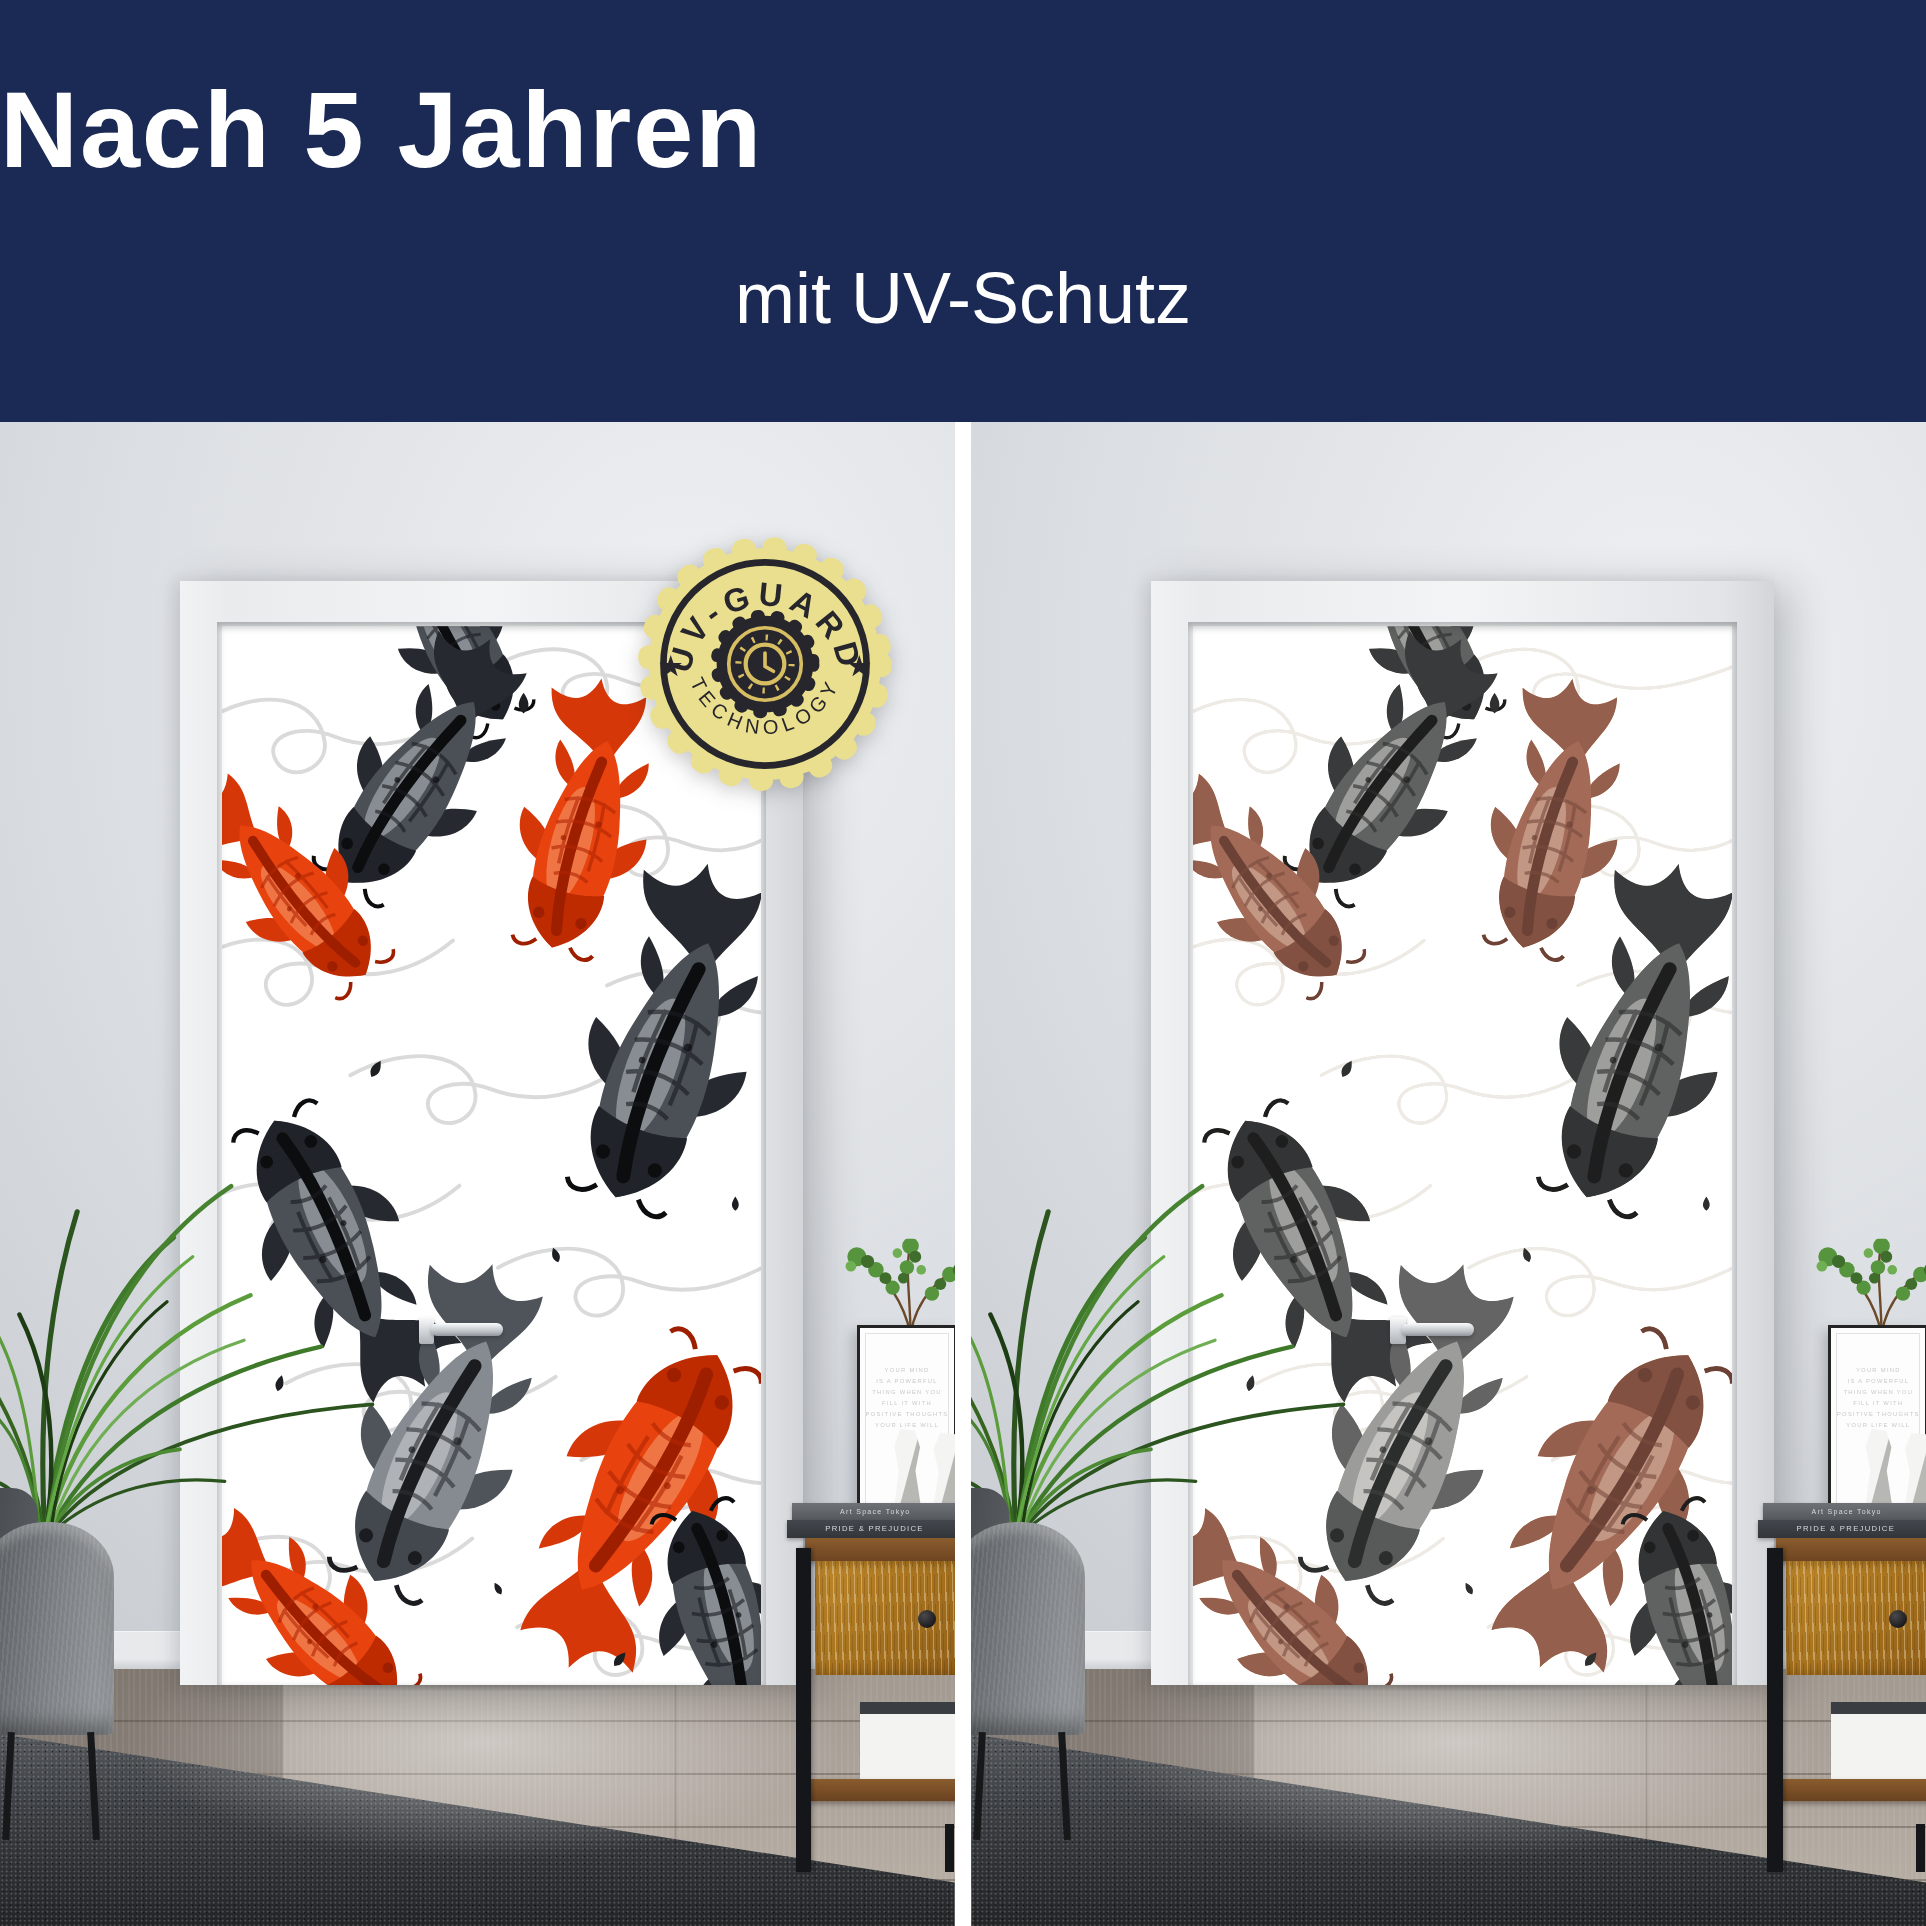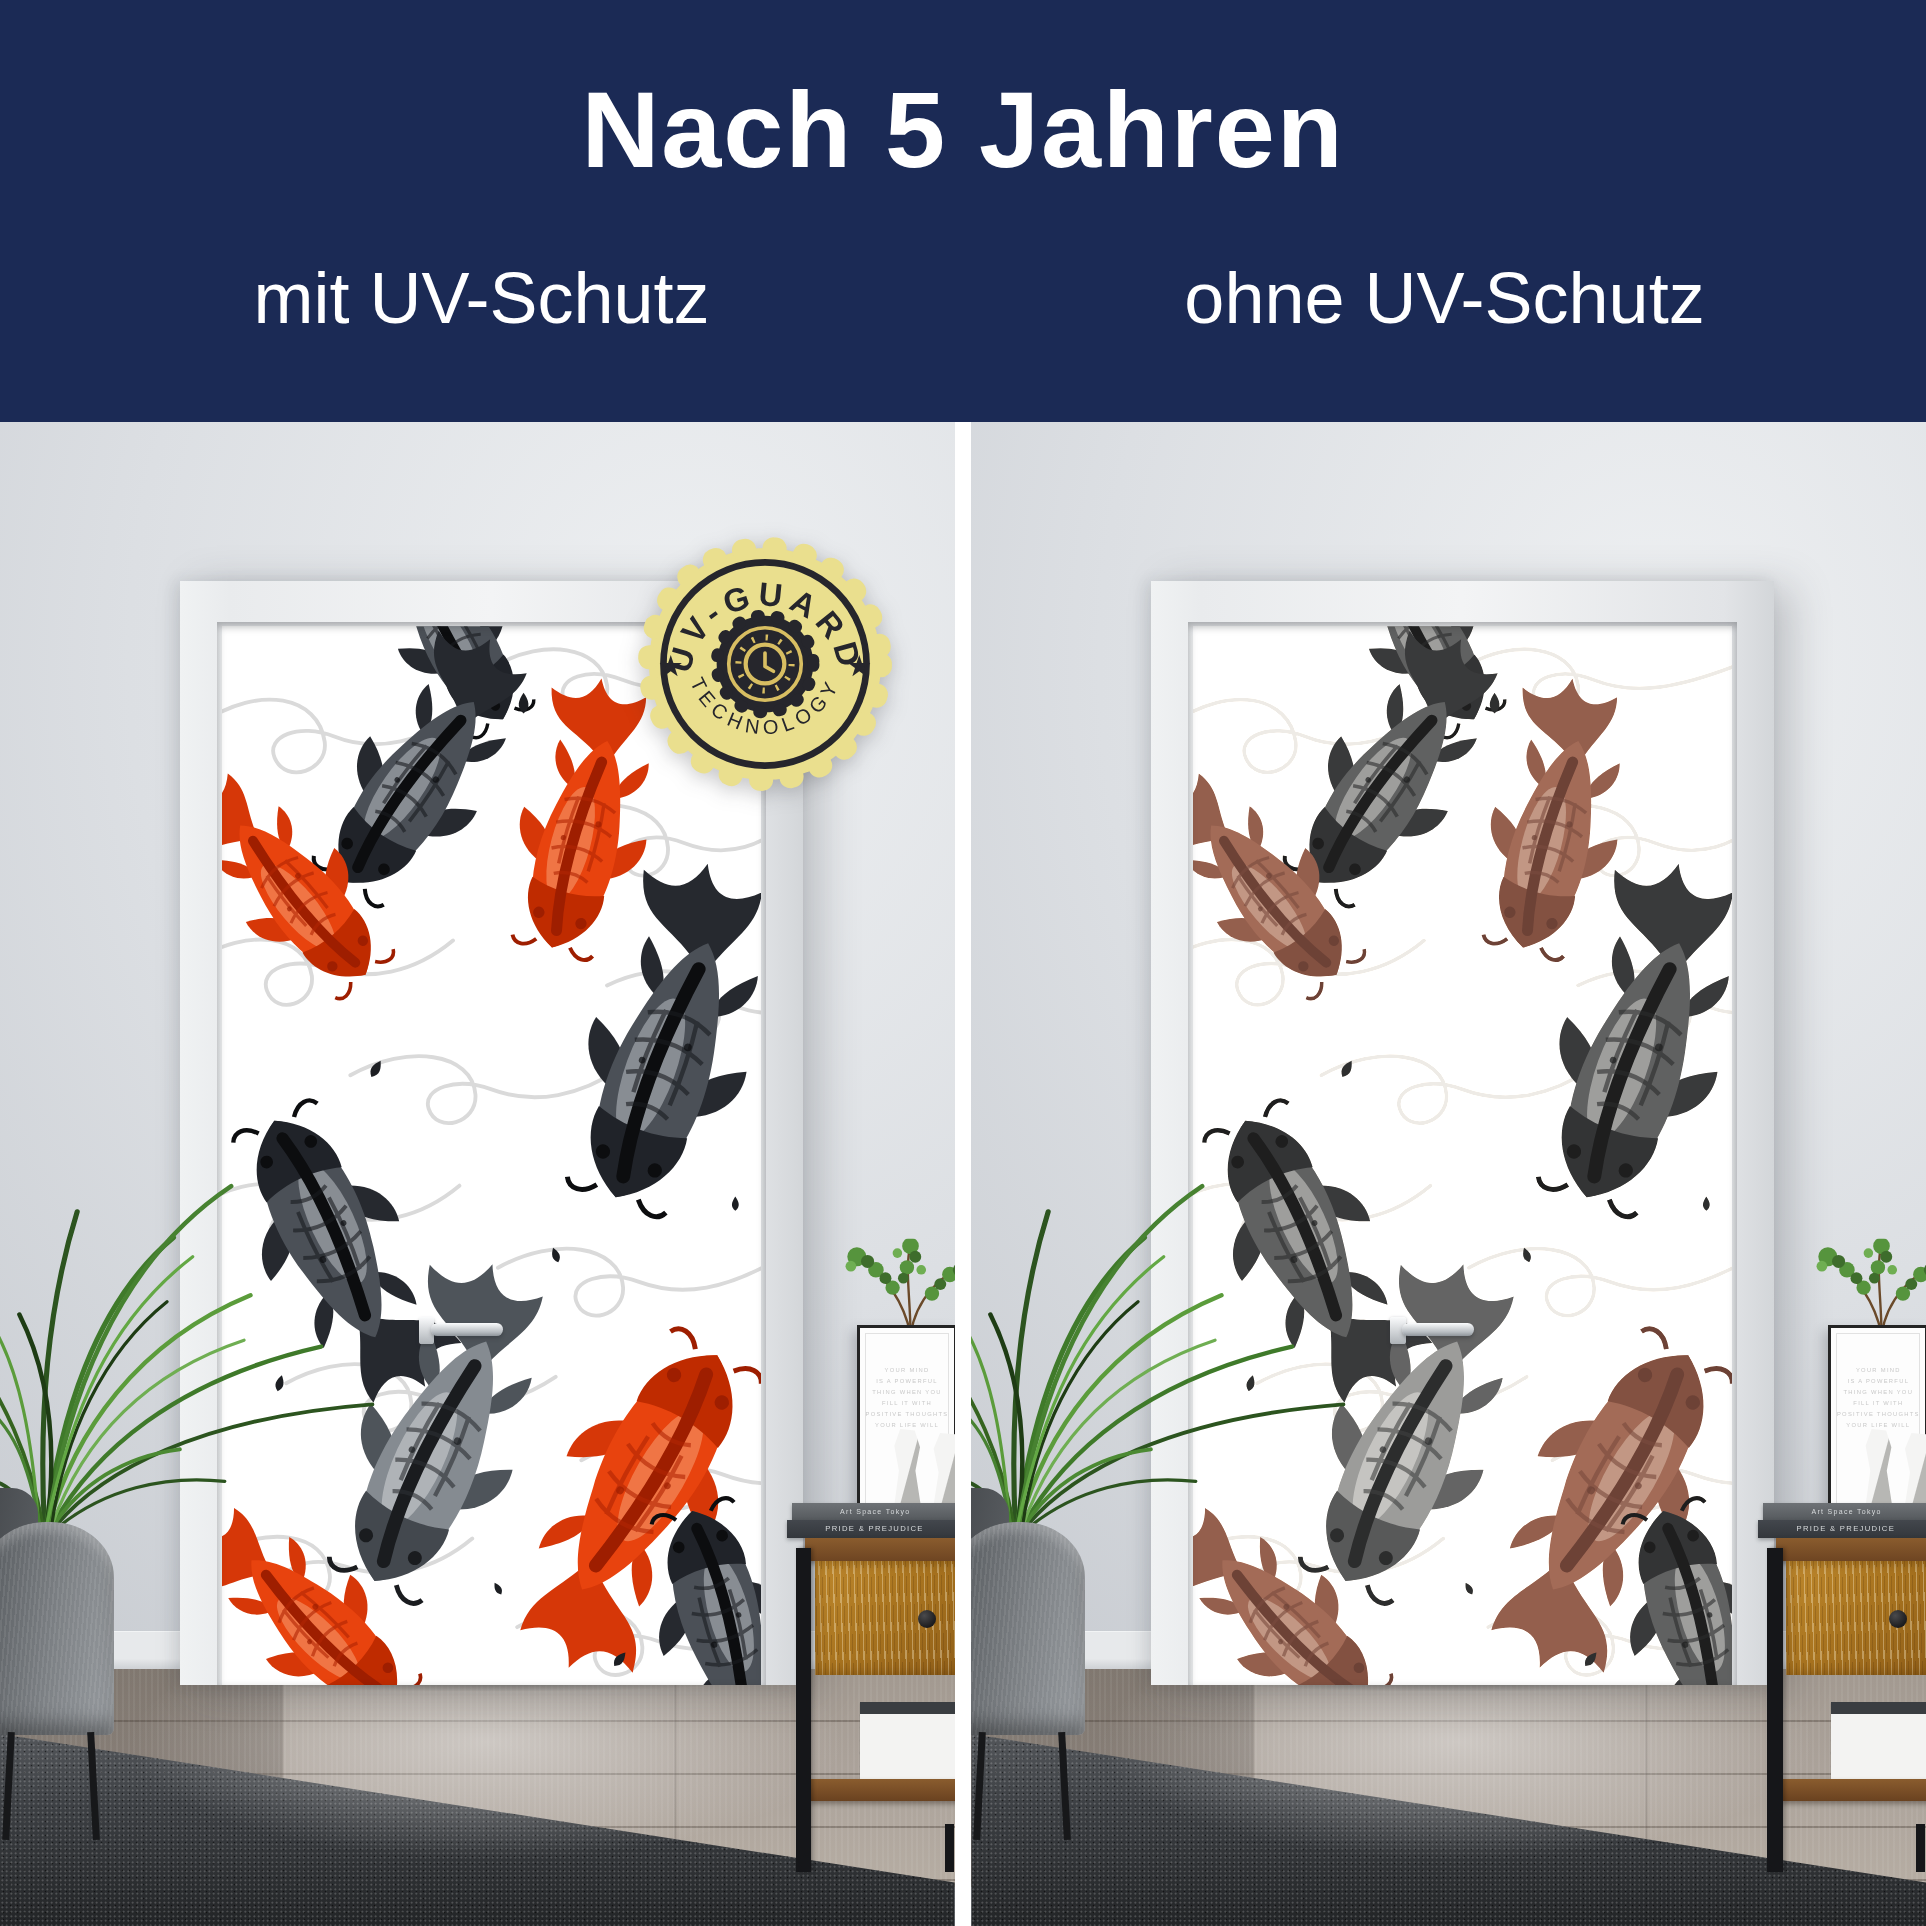--- a/index.html
+++ b/index.html
@@ -1,21 +1,21 @@
 <!DOCTYPE html>
 <html style="font-size:10.3px"><head>
 <meta charset="utf-8">
 <style>
   html,body{margin:0;padding:0;background:#ffffff;}
   .poster{position:relative;width:1926px;height:1926px;overflow:hidden;background:#fff;
           font-family:"Liberation Sans",sans-serif;}
 
   
   .banner{position:absolute;left:0;top:0;width:1926px;height:422px;background:#1b2a55;}
-  .banner-title{position:absolute;left:0;top:76px;width:100%;margin:0;text-align:center;
+  .banner-title{position:absolute;left:0;top:76px;width:100%;margin:0;
                 color:#fff;font-size:108px;font-weight:700;letter-spacing:1.9px;line-height:1;}
   .banner-labels{position:absolute;left:0;top:262px;width:100%;display:flex;}
   .banner-label{flex:1 1 50%;text-align:center;color:#fff;font-size:72px;font-weight:400;line-height:1;}
 
   
   .compare{position:absolute;left:0;top:422px;width:1926px;height:1504px;display:flex;}
   .divider{width:16.7px;height:100%;background:#ffffff;}
   .scene{position:relative;width:955px;height:1504px;overflow:hidden;}
 
   
@@ -245,21 +245,20 @@
   .koi-gray{--body:#858b91;--dark:#43484e;--light:#c6cacd;--fin:#4e545a;--stripe:#1a1c1f;--scale:#2c2f33;}
   .koi-red{--body:#e8430e;--dark:#bf2b00;--light:#f59064;--fin:#d63708;--stripe:#9e1e00;--scale:#b12504;}
 </style>
 
 <div class="poster">
 
   <header class="banner">
     <h1 class="banner-title">Nach 5 Jahren</h1>
     <div class="banner-labels">
       <div class="banner-label">mit UV-Schutz</div>
-      <div class="banner-label">ohne UV-Schutz</div>
     </div>
   </header>
 
   <main class="compare">
 
     <section class="scene">
       <div class="wall"></div>
       <div class="baseboard"></div>
       <div class="floor-wood"></div>
       <div class="carpet"></div>

